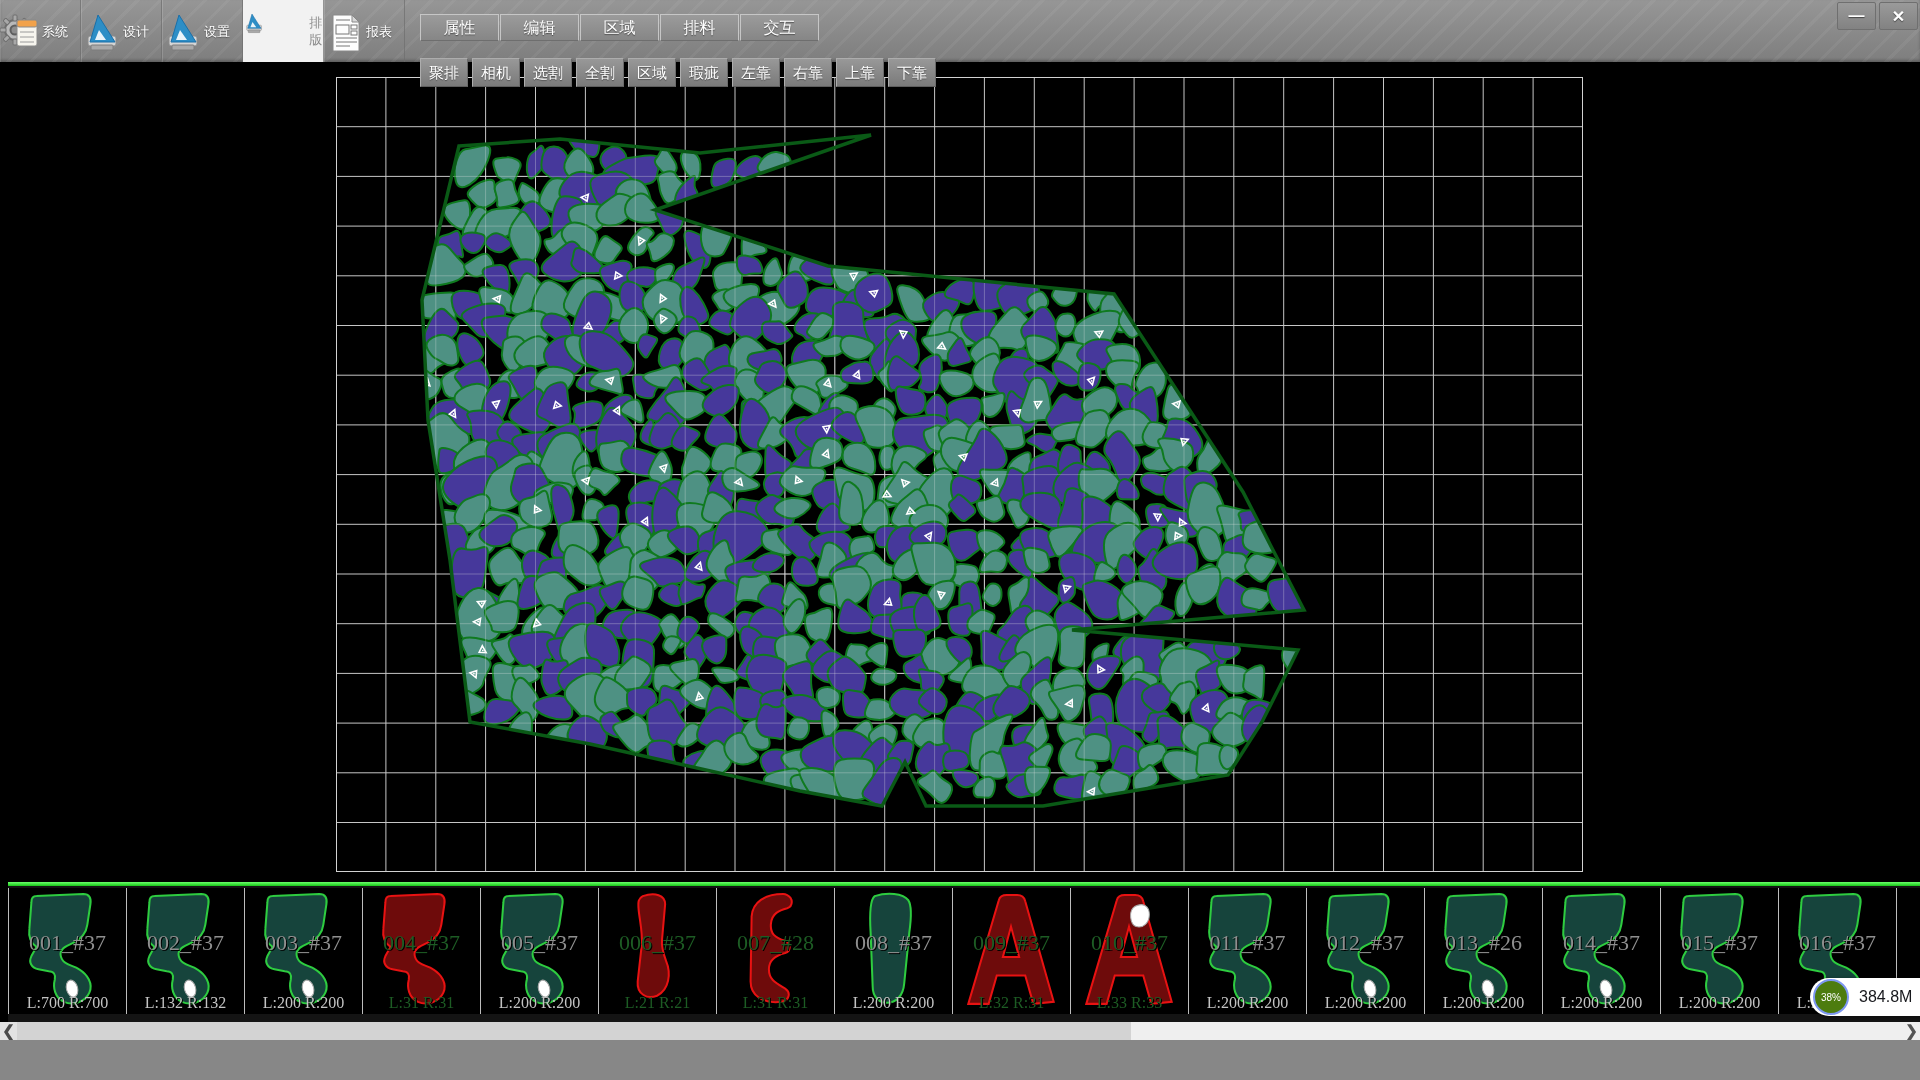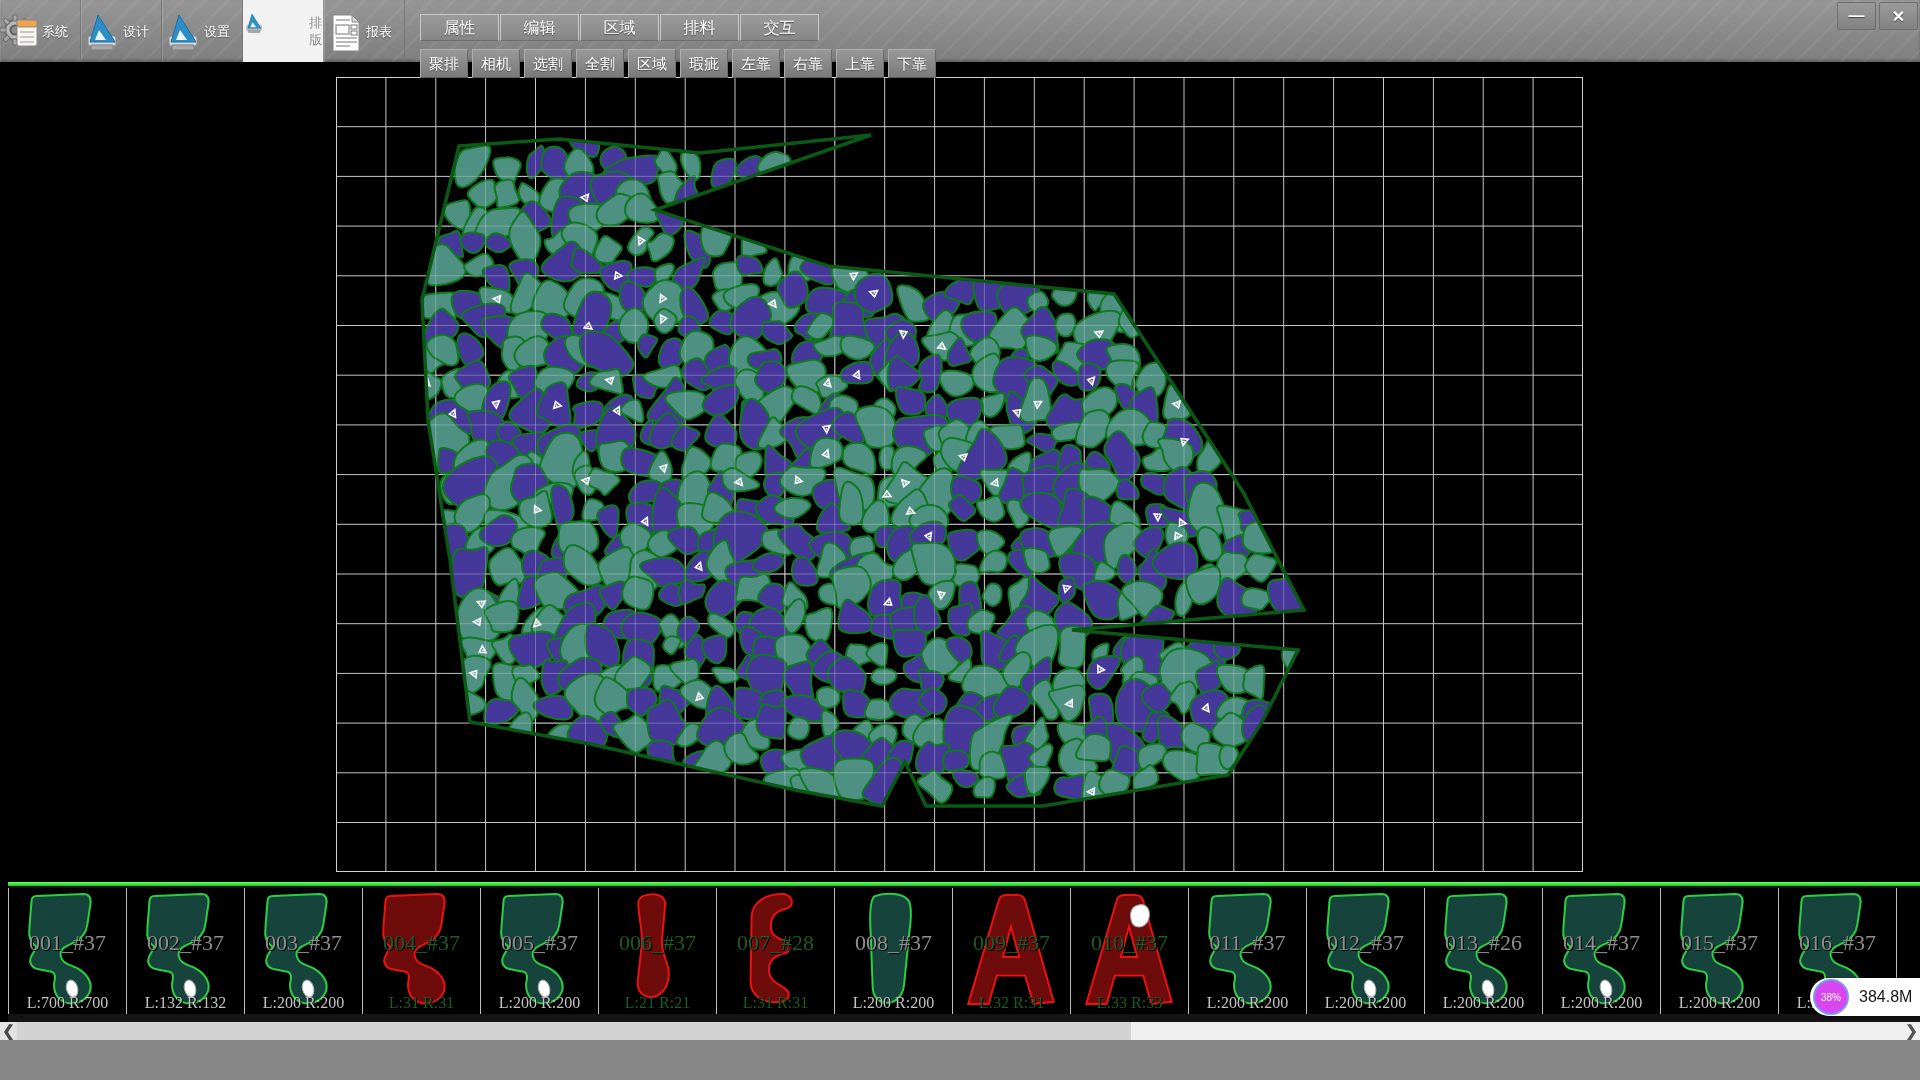--- a/index.html
+++ b/index.html
@@ -18,21 +18,21 @@
     box-shadow:inset 1px 0 0 rgba(255,255,255,.15);cursor:default;}
   .mode-btn .micon{margin-top:3px;width:42px;height:40px;}
   .mode-btn .mlabel{font-size:13px;color:#fff;text-shadow:0 1px 1px #555;line-height:17px;}
   .mode-btn.selected{background:#f2f2f2;box-shadow:none;gap:44px;}
   .mode-btn.selected .mlabel{color:#8b8b8b;text-shadow:none;}
   .menu-area{position:absolute;left:420px;top:12px;z-index:2;}
   .menu-tabs{display:flex;margin-top:2px;}
   .menu-tab{width:77px;height:25px;line-height:25px;text-align:center;font-size:16px;
     color:#fff;text-shadow:0 1px 1px #4a4a4a;background:linear-gradient(#9b9b9b,#868686);
     border:1px solid #c6c6c6;border-bottom-color:#6e6e6e;margin-right:1px;}
-  .action-row{display:flex;margin-top:8px;}
+  .action-row{display:flex;margin-top:17px;}
   .action-btn{width:46px;height:27px;line-height:27px;text-align:center;font-size:15px;
     color:#fff;text-shadow:0 1px 1px #4a4a4a;background:linear-gradient(#989898,#7a7a7a);
     border:1px solid #adadad;border-bottom-color:#5e5e5e;border-right-color:#6b6b6b;margin-right:4px;}
   .win-controls{position:absolute;right:2px;top:2px;display:flex;gap:3px;z-index:3;}
   .win-btn{width:37px;height:26px;display:flex;align-items:center;justify-content:center;
     color:#fff;font-size:16px;font-weight:bold;text-shadow:0 1px 1px #444;
     background:linear-gradient(#9a9a9a,#828282);border:1px solid #6f6f6f;border-radius:2px;}
 
   
   .canvas{position:absolute;left:0;top:62px;width:1920px;height:820px;background:#000;}
@@ -52,21 +52,21 @@
   .cell .plr{position:absolute;left:0;right:0;bottom:2px;text-align:center;font-size:16px;z-index:2;}
   .cell.teal .pname{color:#8f8f8f;text-shadow:1px 1px 0 #000;}
   .cell.teal .plr{color:#c3c3c3;text-shadow:1px 1px 0 #000;}
   .cell.red .pname{color:#1d5c24;text-shadow:1px 1px 0 #000;}
   .cell.red .plr{color:#1d5c24;text-shadow:1px 1px 0 #000;}
 
   .status-pill{position:absolute;right:-14px;top:96px;height:38px;min-width:132px;
     background:#fff;border-radius:19px;display:flex;align-items:center;
     box-shadow:0 1px 4px rgba(0,0,0,.45);z-index:5;}
   .pill-circle{width:32px;height:32px;margin-left:3px;border-radius:50%;
-    background:#d946ef;border:2px solid #7d97f0;color:#fff;font-size:10px;
+    background:#4d7c0f;border:2px solid #7d97f0;color:#fff;font-size:10px;
     display:flex;align-items:center;justify-content:center;
     font-family:"Liberation Sans",sans-serif;}
   .pill-text{margin-left:10px;margin-right:16px;font-size:16px;color:#17181c;
     font-family:"Liberation Sans",sans-serif;}
 
   
   .hscroll{position:absolute;left:0;top:1022px;width:1920px;height:18px;background:#efefef;}
   .hs-btn{position:absolute;top:0;width:17px;height:18px;display:flex;align-items:center;
     justify-content:center;color:#4a4a4a;font-size:15px;font-weight:bold;background:#e2e2e2;}
   .hs-btn.left{left:0;}

